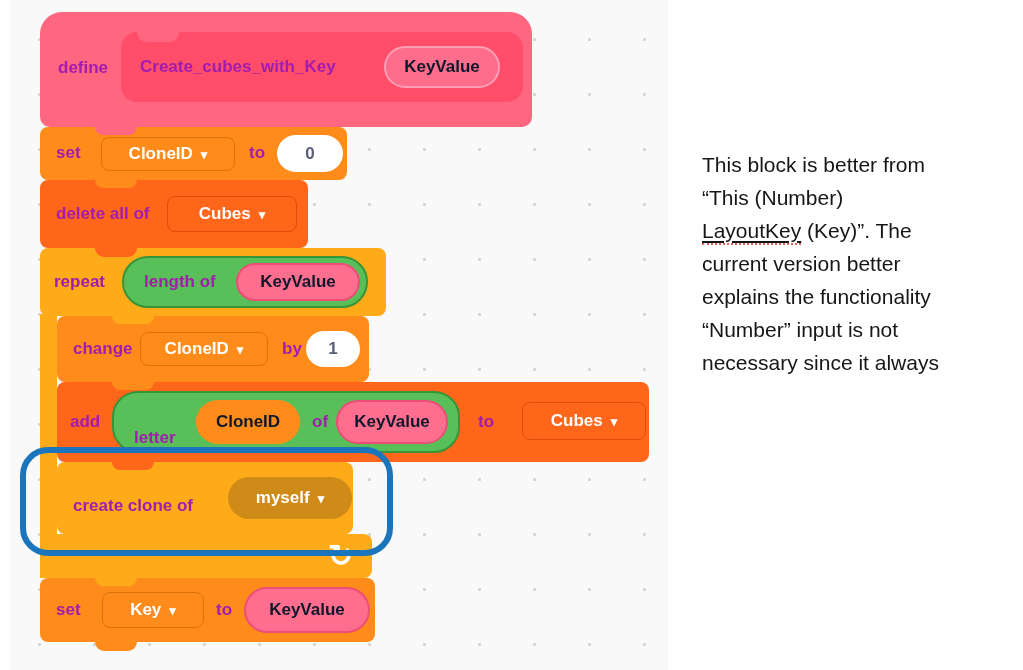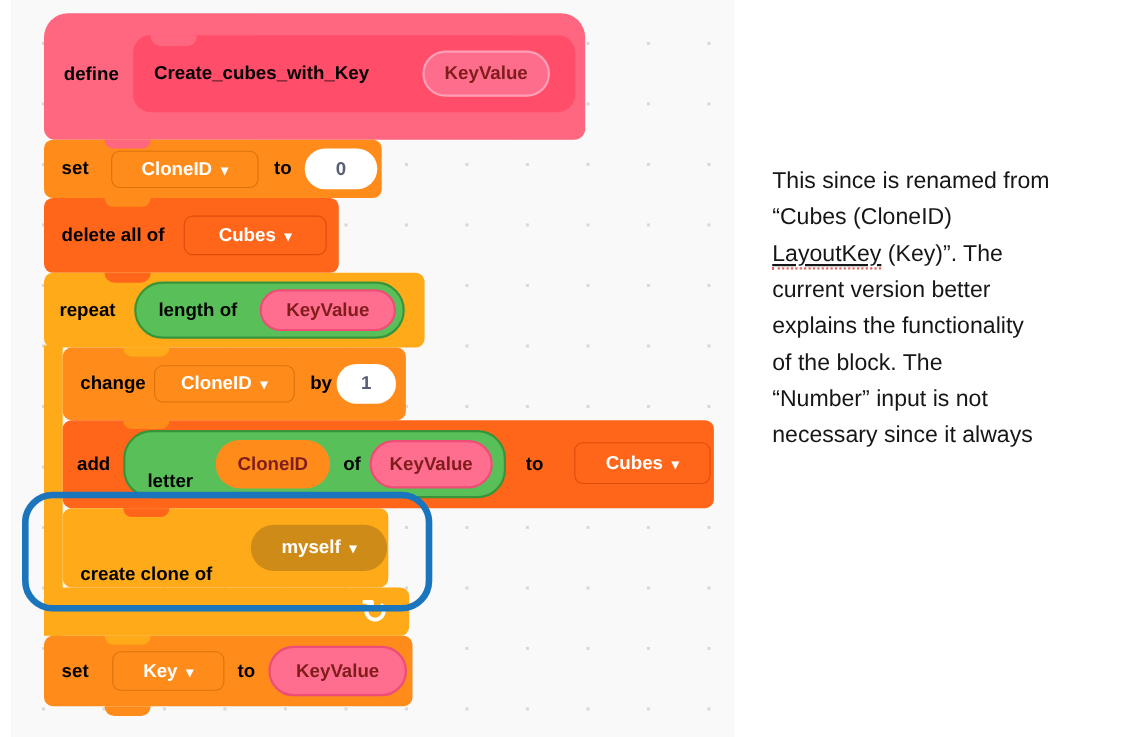--- a/index.html
+++ b/index.html
@@ -3,25 +3,25 @@
 <meta charset="utf-8">
 <style>
   html,body{margin:0;padding:0;background:#ffffff;}
   #canvas{position:relative;width:1023px;height:670px;overflow:hidden;background:#ffffff;
           font-family:"Liberation Sans",sans-serif;}
   .workspace{position:absolute;left:10px;top:0;width:658px;height:670px;background:#F9F9F9;
     background-image:radial-gradient(circle,#d8d8d8 1.7px,transparent 1.8px);
     background-size:55px 55px;background-position:2px 12px;}
   .block{position:absolute;box-sizing:border-box;border-radius:8px;z-index:1;}
   .bump{position:absolute;border-radius:0 0 9px 9px;z-index:3;}
-  .blabel{position:absolute;color:#000000;font-size:17px;font-weight:600;white-space:nowrap;z-index:4;}
+  .blabel{position:absolute;color:#a21caf;font-size:17px;font-weight:600;white-space:nowrap;z-index:4;}
   .dd{position:absolute;display:flex;align-items:center;justify-content:center;gap:8px;
       color:#fff;font-size:17px;font-weight:600;border-radius:8px;box-sizing:border-box;z-index:4;white-space:nowrap;}
   .oval{position:absolute;display:flex;align-items:center;justify-content:center;
-      border-radius:26px;color:#7f1d1d;font-size:17px;font-weight:600;box-sizing:border-box;z-index:4;white-space:nowrap;}
+      border-radius:26px;color:#0f172a;font-size:17px;font-weight:600;box-sizing:border-box;z-index:4;white-space:nowrap;}
   .num{background:#fff;color:#575E75;}
   .arrow{font-size:13px;line-height:1;}
   .var-dd{border:1px solid rgba(190,95,0,0.55);background:transparent;}
   .list-dd{border:1px solid rgba(200,60,0,0.6);background:transparent;}
   .loop-icon{position:absolute;color:#fff;font-size:30px;font-weight:700;z-index:4;}
   .highlight{position:absolute;border:6px solid #1B75BC;border-radius:28px;background:transparent;z-index:10;}
   .annotation{position:absolute;left:702px;top:148px;width:320px;color:#161616;
       font-size:21px;line-height:33px;z-index:5;}
   .annotation div{white-space:nowrap;}
   .uword{text-decoration:underline;text-underline-offset:3px;border-bottom:2px dotted #E4625D;padding-bottom:1px;}
@@ -86,42 +86,41 @@
   <span class="blabel" style="left:312px;top:412px;">of</span>
   <div class="oval" style="left:336px;top:400px;width:112px;height:44px;background:#FF6E8E;border:2px solid #ED4D76;">KeyValue</div>
   <span class="blabel" style="left:478px;top:412px;">to</span>
   <div class="dd list-dd" style="left:522px;top:402px;width:124px;height:38px;">
     <span>Cubes</span>
     <span class="arrow">▾</span>
   </div>
 
   <div class="block" style="left:57px;top:462px;width:296px;height:72px;background:#FFAB19;"></div>
   <div class="bump" style="left:112px;top:462px;width:42px;height:8px;background:#FF661A;"></div>
-  <span class="blabel" style="left:73px;top:512px;">create clone of</span>
+  <span class="blabel" style="left:73px;top:496px;">create clone of</span>
   <div class="dd" style="left:228px;top:477px;width:124px;height:42px;background:#CF8B17;border-radius:21px;">
     <span>myself</span>
     <span class="arrow">▾</span>
   </div>
 
   <div class="block" style="left:40px;top:578px;width:335px;height:64px;background:#FF8C1A;"></div>
   <div class="bump" style="left:95px;top:578px;width:42px;height:8px;background:#FFAB19;"></div>
   <div class="bump" style="left:95px;top:642px;width:42px;height:9px;background:#FF8C1A;"></div>
   <span class="blabel" style="left:56px;top:600px;">set</span>
   <div class="dd var-dd" style="left:102px;top:592px;width:102px;height:36px;">
     <span>Key</span>
     <span class="arrow">▾</span>
   </div>
   <span class="blabel" style="left:216px;top:600px;">to</span>
   <div class="oval" style="left:244px;top:587px;width:126px;height:46px;background:#FF6E8E;border:2px solid #ED4D76;">KeyValue</div>
 
   <div class="highlight" style="left:20px;top:447px;width:361px;height:97px;"></div>
 
   <div class="annotation">
-    <div>This since is renamed from</div>
-    <div>“Cubes (CloneID)</div>
+    <div>This block is better from</div>
+    <div>“This (Number)</div>
     <div><span class="uword">LayoutKey</span><span> (Key)”. The</span></div>
     <div>current version better</div>
     <div>explains the functionality</div>
-    <div>of the block. The</div>
     <div>“Number” input is not</div>
     <div>necessary since it always</div>
   </div>
 </div>
 
 </body></html>

